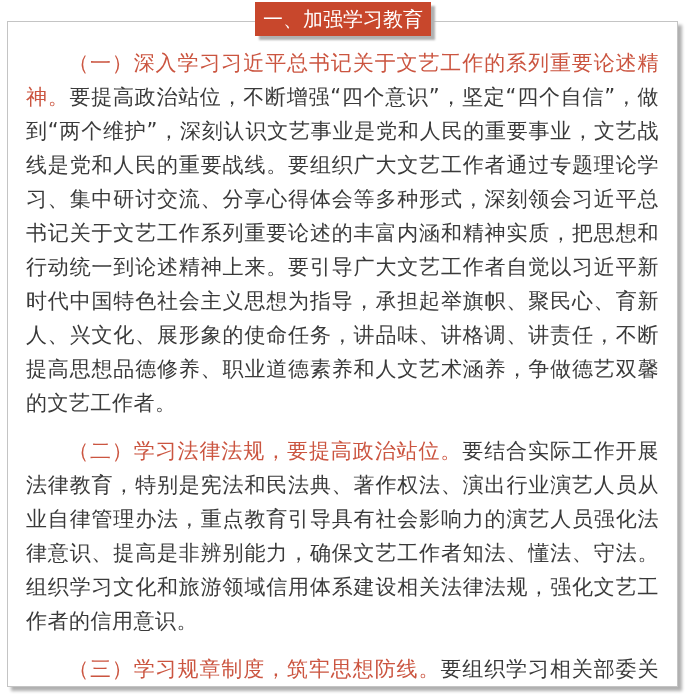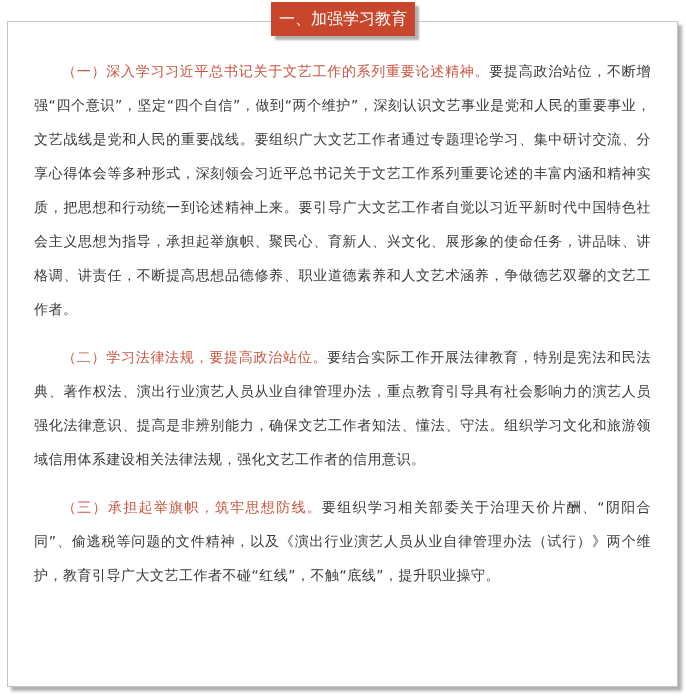--- a/index.html
+++ b/index.html
@@ -37,29 +37,29 @@
     overflow: hidden;
   }
   .section-banner {
     position: absolute;
     top: 2px;
     left: 50%;
     transform: translateX(-50%);
     z-index: 2;
     background: var(--banner-bg);
     color: var(--banner-fg);
-    font-size: 16px;
+    font-size: 20px;
     line-height: 20px;
     padding: 7px 8px;
     white-space: nowrap;
     box-shadow: 4px 4px 2px var(--shadow);
   }
   .content-box p {
-    margin: 8px;
-    font-size: 14px;
+    margin: 0;
+    font-size: 21px;
     line-height: 34px;
     text-indent: 2em;
     text-align: justify;
     color: var(--body-color);
     letter-spacing: 0.5px;
   }
   .content-box p + p {
     margin-top: 14px;
   }
   .para-lead {
@@ -77,17 +77,17 @@
 
     <p>
       <span class="para-lead">（一）深入学习习近平总书记关于文艺工作的系列重要论述精神。</span><span class="para-body">要提高政治站位，不断增强“四个意识”，坚定“四个自信”，做到“两个维护”，深刻认识文艺事业是党和人民的重要事业，文艺战线是党和人民的重要战线。要组织广大文艺工作者通过专题理论学习、集中研讨交流、分享心得体会等多种形式，深刻领会习近平总书记关于文艺工作系列重要论述的丰富内涵和精神实质，把思想和行动统一到论述精神上来。要引导广大文艺工作者自觉以习近平新时代中国特色社会主义思想为指导，承担起举旗帜、聚民心、育新人、兴文化、展形象的使命任务，讲品味、讲格调、讲责任，不断提高思想品德修养、职业道德素养和人文艺术涵养，争做德艺双馨的文艺工作者。</span>
     </p>
 
     <p>
       <span class="para-lead">（二）学习法律法规，要提高政治站位。</span><span class="para-body">要结合实际工作开展法律教育，特别是宪法和民法典、著作权法、演出行业演艺人员从业自律管理办法，重点教育引导具有社会影响力的演艺人员强化法律意识、提高是非辨别能力，确保文艺工作者知法、懂法、守法。组织学习文化和旅游领域信用体系建设相关法律法规，强化文艺工作者的信用意识。</span>
     </p>
 
     <p>
-      <span class="para-lead">（三）承担起举旗帜，筑牢思想防线。</span><span class="para-body">要组织学习相关部委关于治理天价片酬、“阴阳合同”、偷逃税等问题的文件精神，以及《演出行业演艺人员从业自律管理办法（试行）》两个维护，教育引导广大文艺工作者不碰“红线”，不触“底线”，提升职业操守。</span>
+      <span class="para-lead">（三）学习规章制度，筑牢思想防线。</span><span class="para-body">要组织学习相关部委关于治理天价片酬、“阴阳合同”、偷逃税等问题的文件精神，以及《演出行业演艺人员从业自律管理办法（试行）》两个维护，教育引导广大文艺工作者不碰“红线”，不触“底线”，提升职业操守。</span>
     </p>
 
   </div>
 </div>
 
 </body></html>

